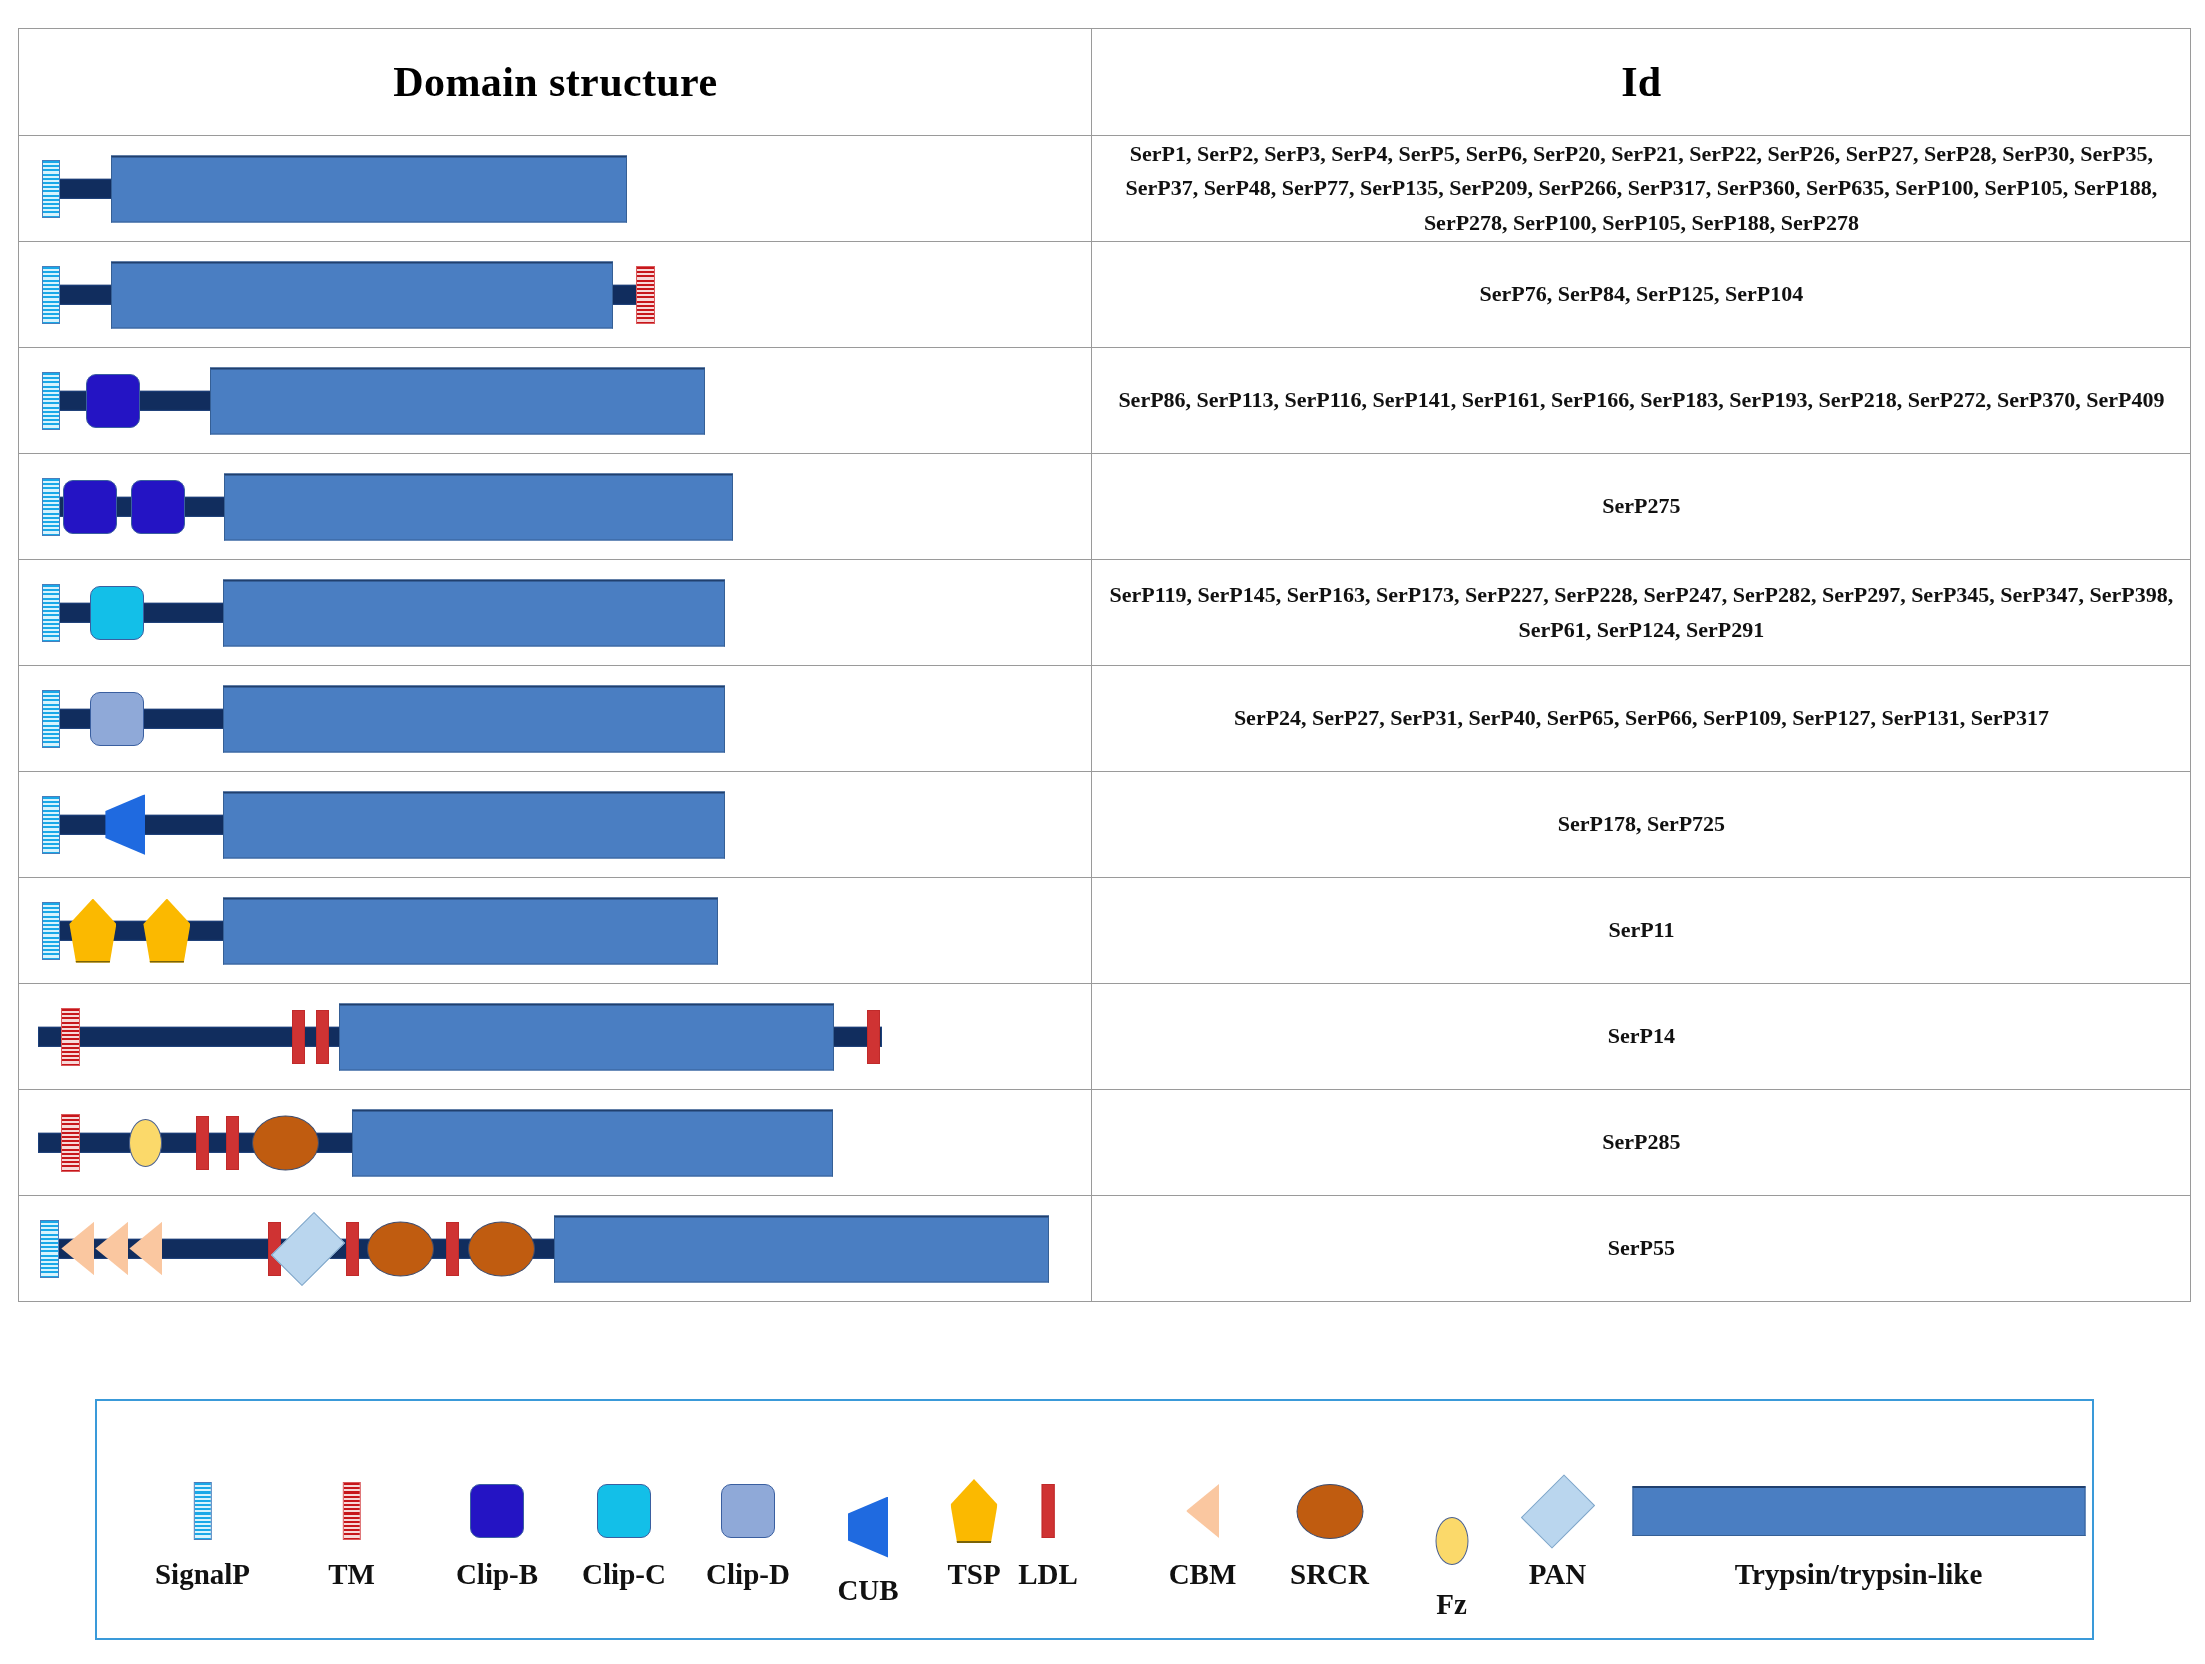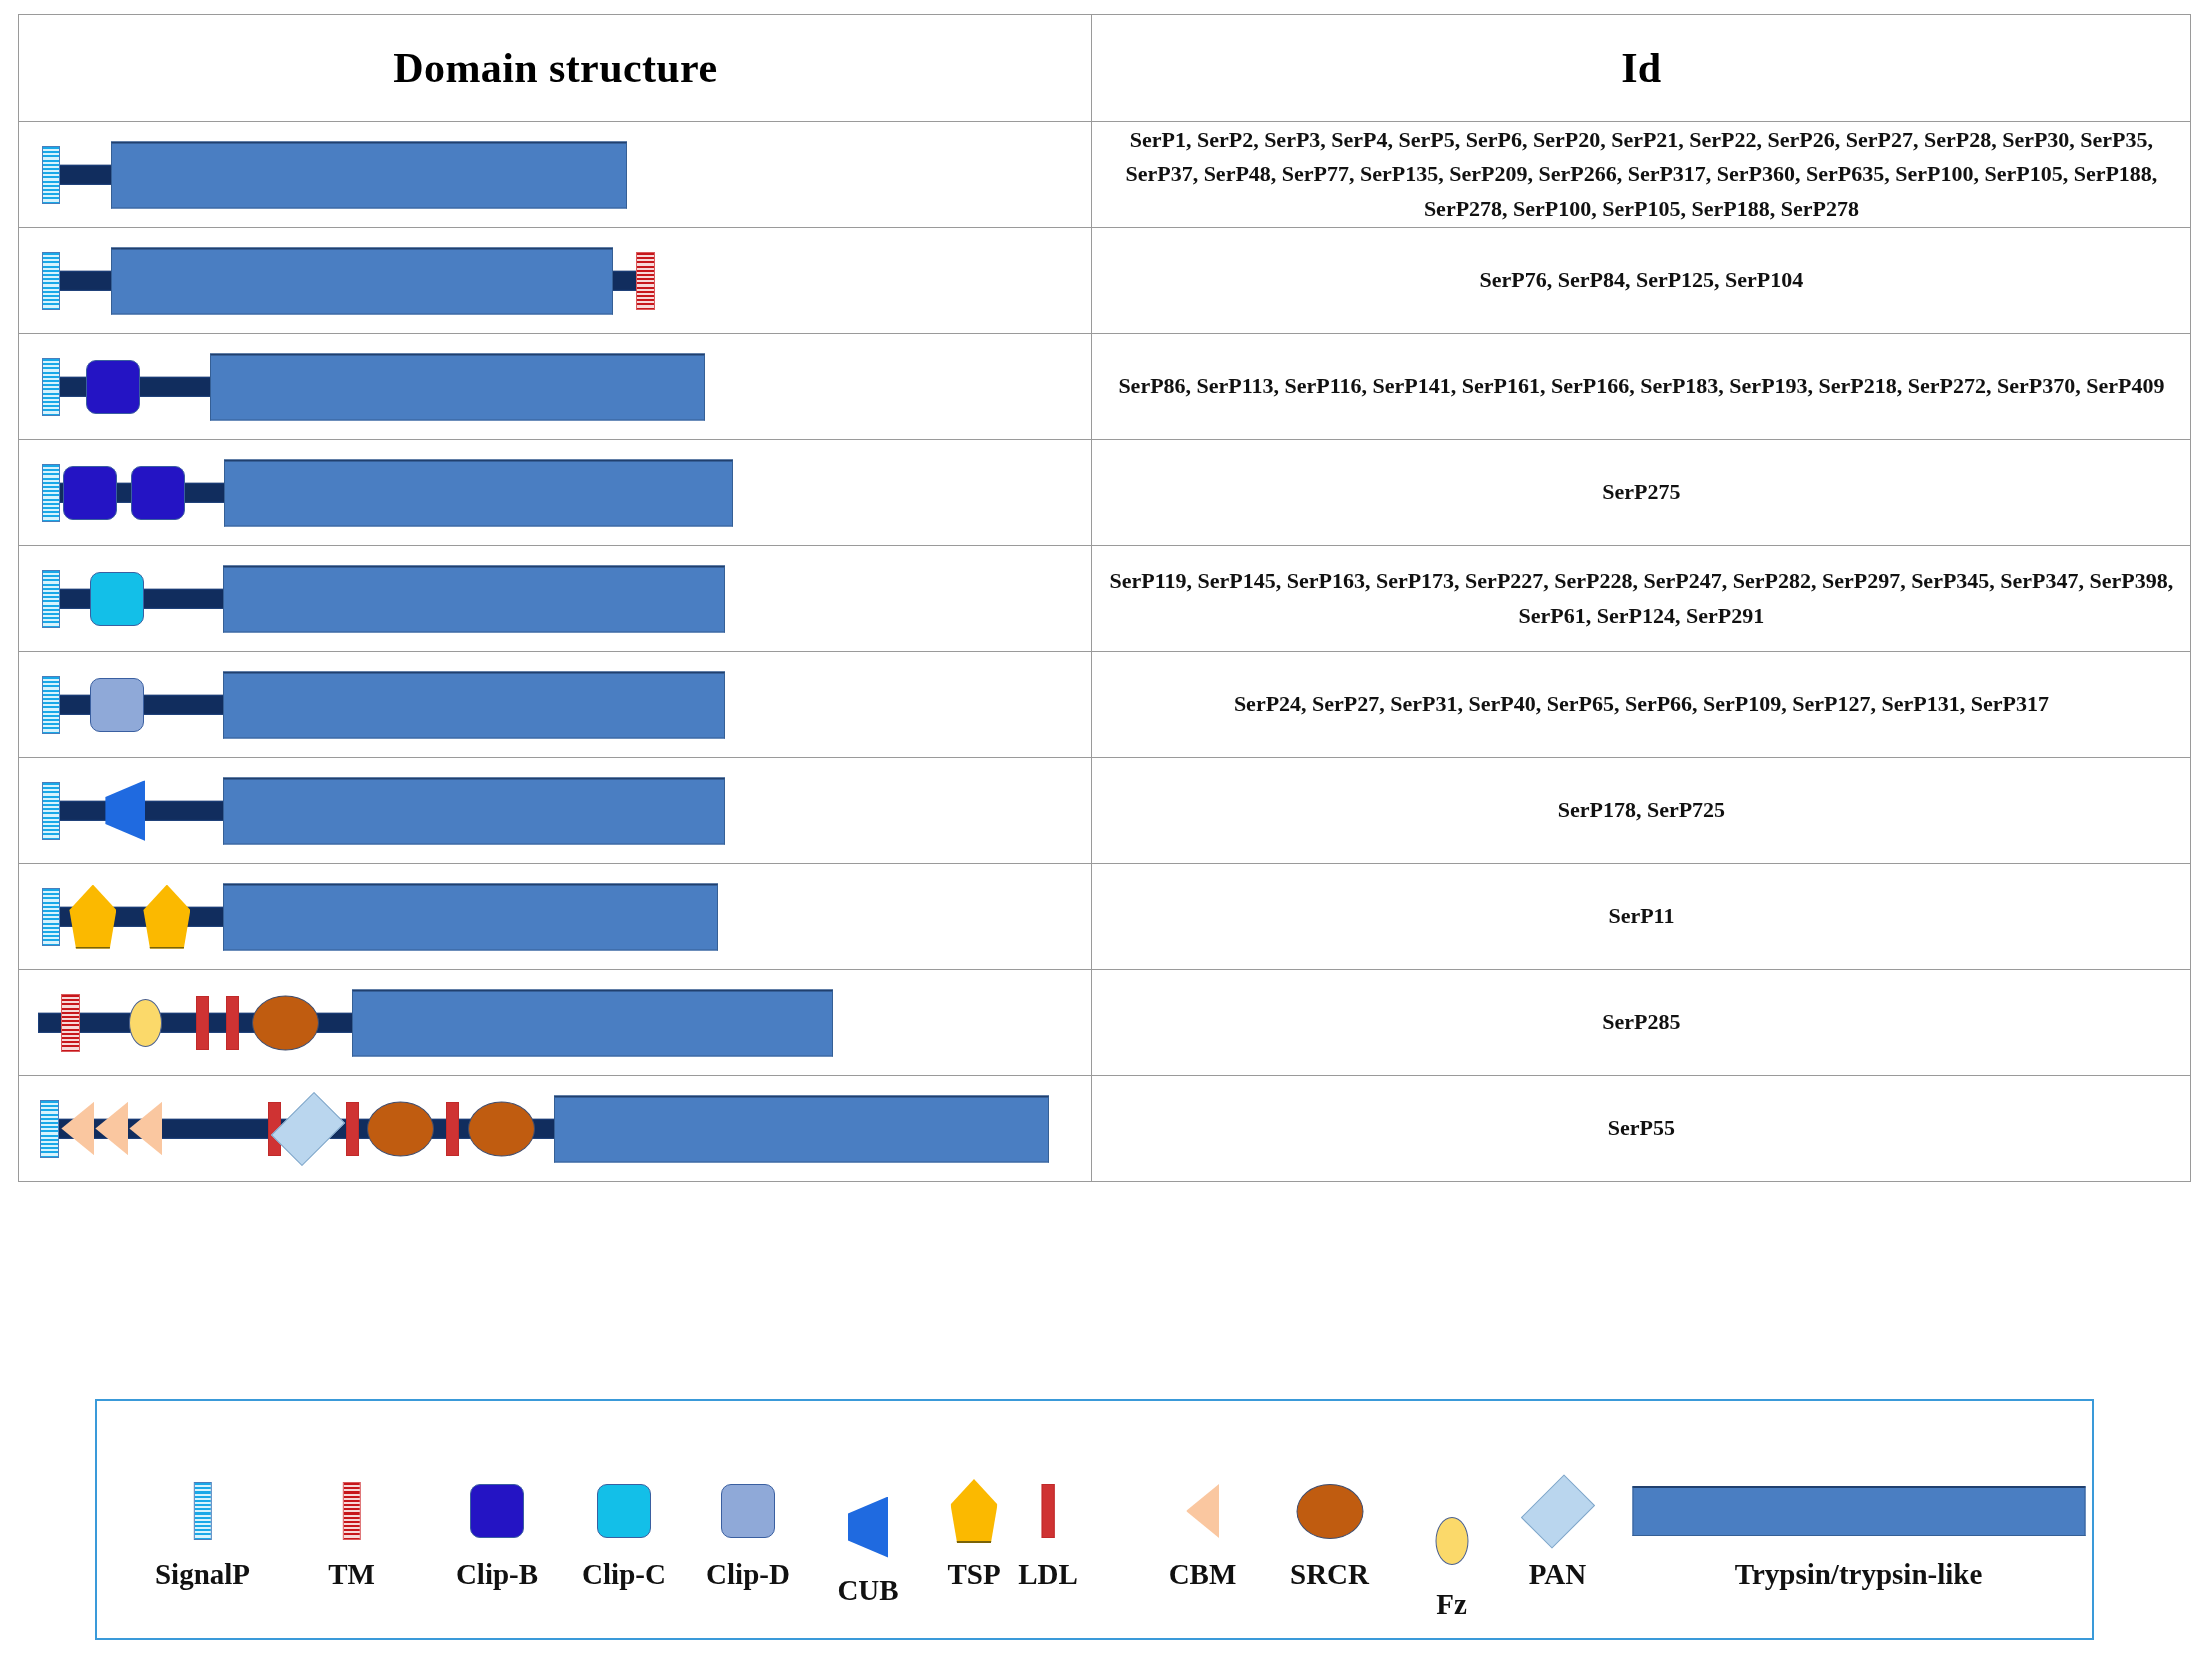--- a/index.html
+++ b/index.html
@@ -12,21 +12,21 @@
     height: 1664px;
     font-family: "Liberation Serif", serif;
     position: relative;
     overflow: hidden;
   }
 
   
   .figure-table {
     position: absolute;
     left: 18.4px;
-    top: 14px;
+    top: 28px;
     width: 2172px;
     border-collapse: collapse;
     table-layout: fixed;
   }
   .figure-table td, .figure-table th {
     border: 1.4px solid #9a9a9a;
     padding: 0;
     vertical-align: middle;
   }
   .col-domain { width: 1073px; }
@@ -304,20 +304,33 @@
           <div class="backbone" style="left:30px;width:184px;"></div>
           <div class="shape signalp" style="left:22.6px;"></div>
           <div class="shape tsp" style="left:50px;"></div>
           <div class="shape tsp" style="left:124px;"></div>
           <div class="shape trypsin" style="left:204px;width:495px;"></div>
         </div>
       </td>
       <td class="id-cell">SerP11</td>
     </tr>
 
+    <tr>
+      <td class="domain-cell">
+        <div class="track">
+          <div class="backbone" style="left:18.4px;width:842px;"></div>
+          <div class="shape tm" style="left:42px;"></div>
+          <div class="shape ldl" style="left:273px;"></div>
+          <div class="shape ldl" style="left:297px;"></div>
+          <div class="shape trypsin" style="left:320px;width:495px;"></div>
+          <div class="shape ldl" style="left:848px;"></div>
+        </div>
+      </td>
+      <td class="id-cell">SerP14</td>
+    </tr>
 
     <tr>
       <td class="domain-cell">
         <div class="track">
           <div class="backbone" style="left:18.4px;width:333px;"></div>
           <div class="shape tm" style="left:42px;"></div>
           <div class="shape fz" style="left:110px;"></div>
           <div class="shape ldl" style="left:177px;"></div>
           <div class="shape ldl" style="left:207px;"></div>
           <div class="shape srcr" style="left:233px;"></div>

